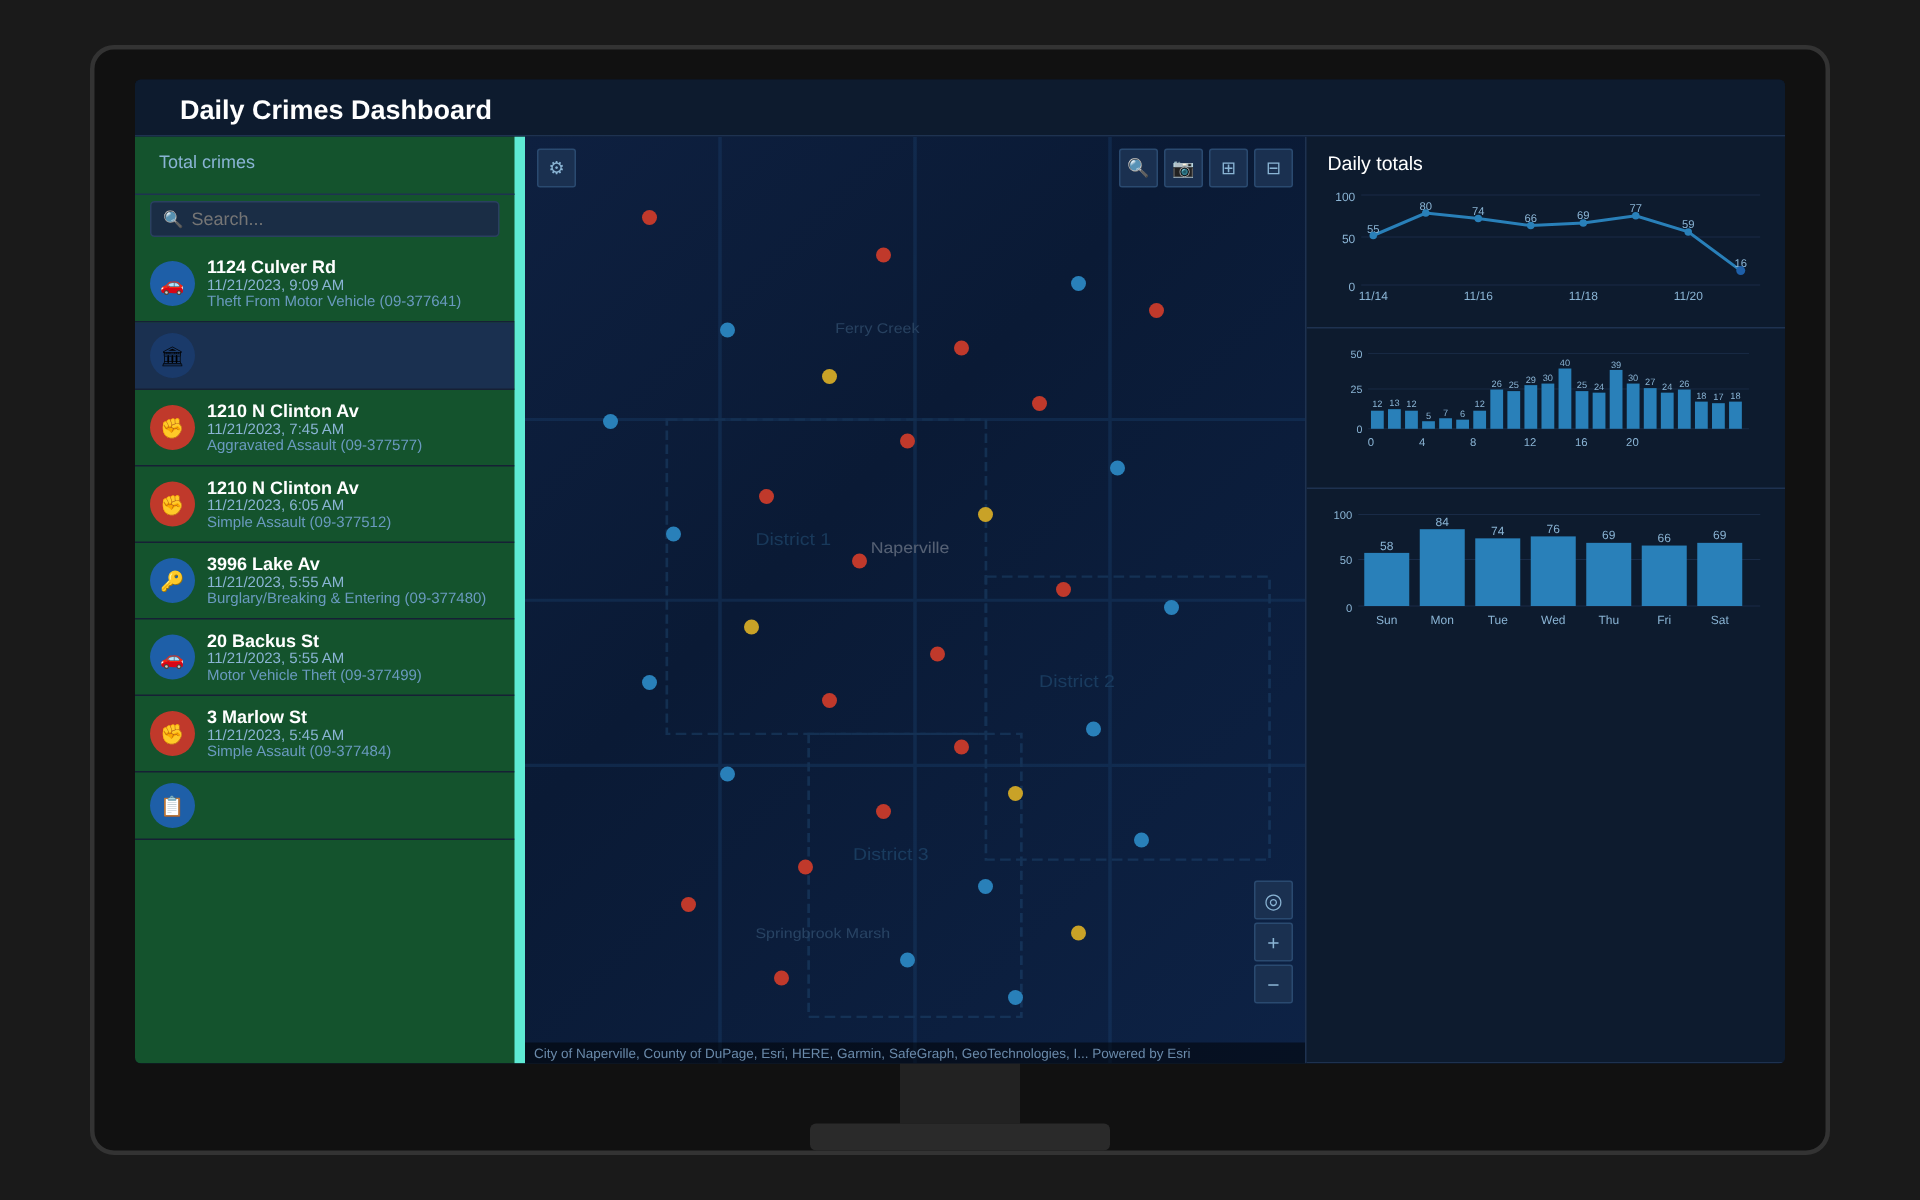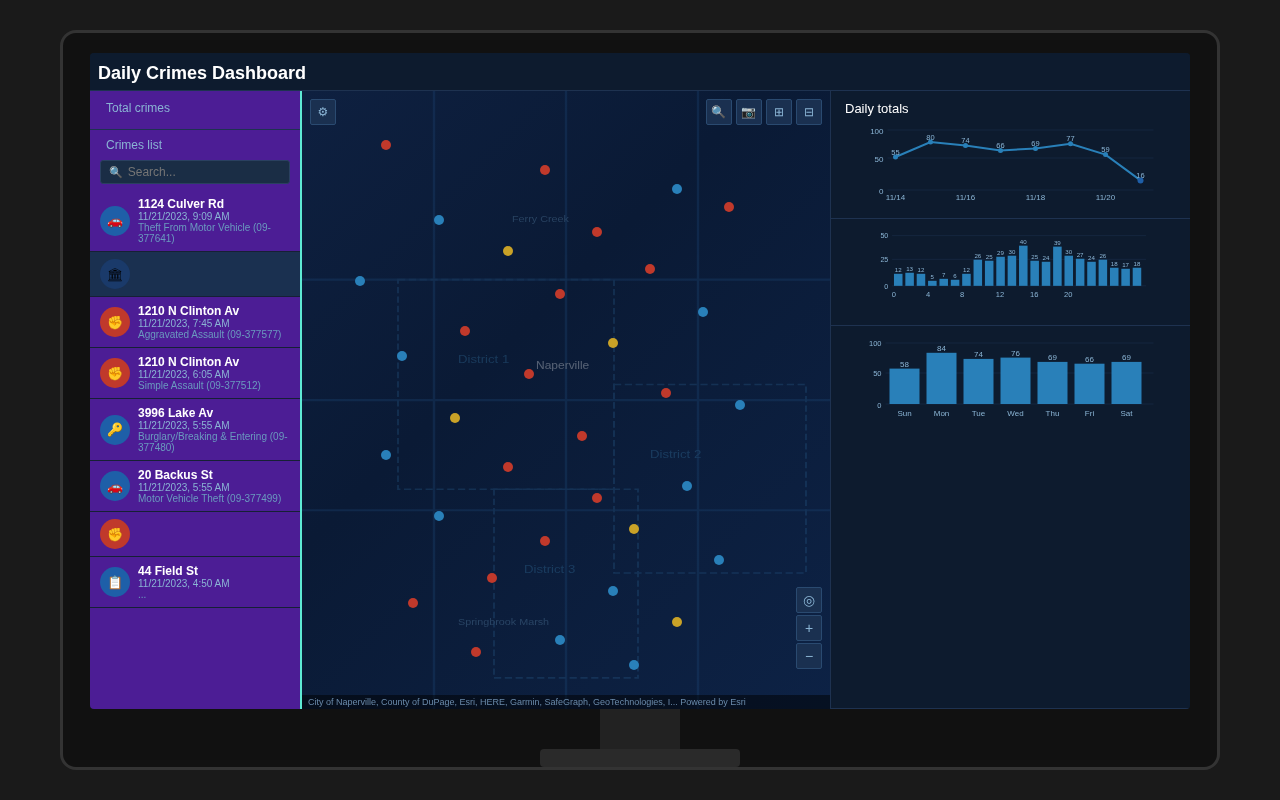--- a/index.html
+++ b/index.html
@@ -46,34 +46,34 @@
       background: #2a2a2a;
       border-radius: 4px;
     }
 
     
     .dashboard-title {
       background: #0d1b2e;
       color: #fff;
       font-size: 18px;
       font-weight: bold;
-      padding: 10px 16px 6px 8px;
+      padding: 10px 16px 6px 30px;
       border-bottom: 1px solid #1e3250;
     }
     .dashboard-body {
       display: flex;
       flex: 1;
       overflow: hidden;
     }
 
     
     .left-panel {
-      width: 212px;
-      background: #4c1d95;
-      border-right: 2px solid #5eead4;
+      width: 260px;
+      background: #14532d;
+      border-right: 7px solid #5eead4;
       display: flex;
       flex-direction: column;
       flex-shrink: 0;
     }
     .total-crimes-section {
       padding: 10px 16px;
       border-bottom: 1px solid #1e3250;
     }
     .total-crimes-label {
       color: #8ab4d4;
@@ -241,21 +241,21 @@
     
     .map-svg {
       position: absolute;
       top: 0; left: 0;
       width: 100%; height: 100%;
       opacity: 0.3;
     }
 
     
     .right-panel {
-      width: 360px;
+      width: 320px;
       background: #0d1b2e;
       border-left: 1px solid #1e3250;
       display: flex;
       flex-direction: column;
       overflow: hidden;
     }
     .chart-section {
       padding: 10px 14px 6px 14px;
       border-bottom: 1px solid #1e3250;
     }
@@ -330,21 +330,20 @@
     </div>
 
     <div class="dashboard-body">
 
       <div class="left-panel">
 
         <div class="total-crimes-section">
           <div class="total-crimes-label">Total crimes</div>
         </div>
 
-        <div class="crimes-list-label">Crimes list</div>
 
         <div class="search-box">
           <span class="search-icon-svg">🔍</span>
           <input class="search-input" type="text" placeholder="Search..." style="">
         </div>
 
         <div class="crimes-list" id="crimes-list-container">
 
         <div class="crime-item">
       <div class="crime-icon" style="background:#1e5fa8">🚗</div>
@@ -384,28 +383,28 @@
             <div class="crime-item">
       <div class="crime-icon" style="background:#1e5fa8">🚗</div>
       <div class="crime-info">
         <div class="crime-address">20 Backus St</div>
         <div class="crime-datetime">11/21/2023, 5:55 AM</div>
         <div class="crime-type">Motor Vehicle Theft (09-377499)</div>
       </div>
     </div>
             <div class="crime-item">
       <div class="crime-icon" style="background:#c0392b">✊</div>
+      <div class="crime-info">
+        <div class="crime-address">3 Marlow St</div>
+        <div class="crime-datetime">11/21/2023, 5:45 AM</div>
+        <div class="crime-type">Simple Assault (09-377484)</div>
+      </div>
     </div>
             <div class="crime-item">
       <div class="crime-icon" style="background:#1e5fa8">📋</div>
-      <div class="crime-info">
-        <div class="crime-address">44 Field St</div>
-        <div class="crime-datetime">11/21/2023, 4:50 AM</div>
-        <div class="crime-type">...</div>
-      </div>
     </div>
           </div>
       </div>
 
       <div class="map-area">
         <div class="map-placeholder">
 
           <svg class="map-svg" viewBox="0 0 440 590" preserveAspectRatio="none">
 
             <g stroke="#1e4a7a" stroke-width="2" fill="none">

